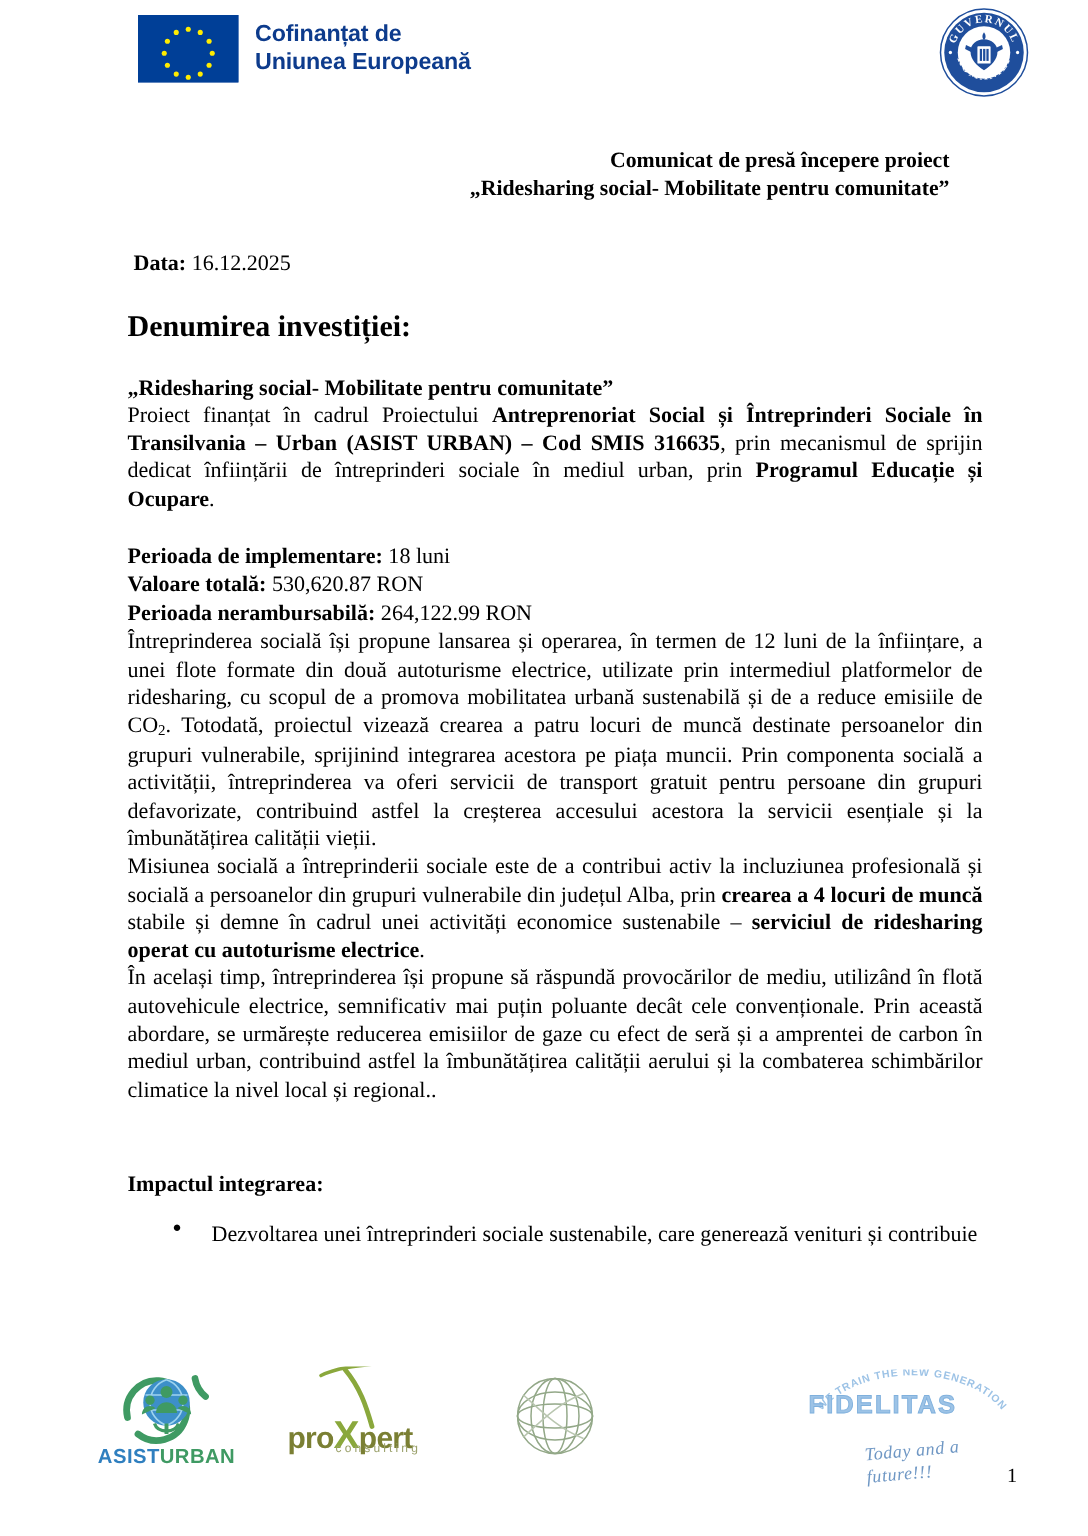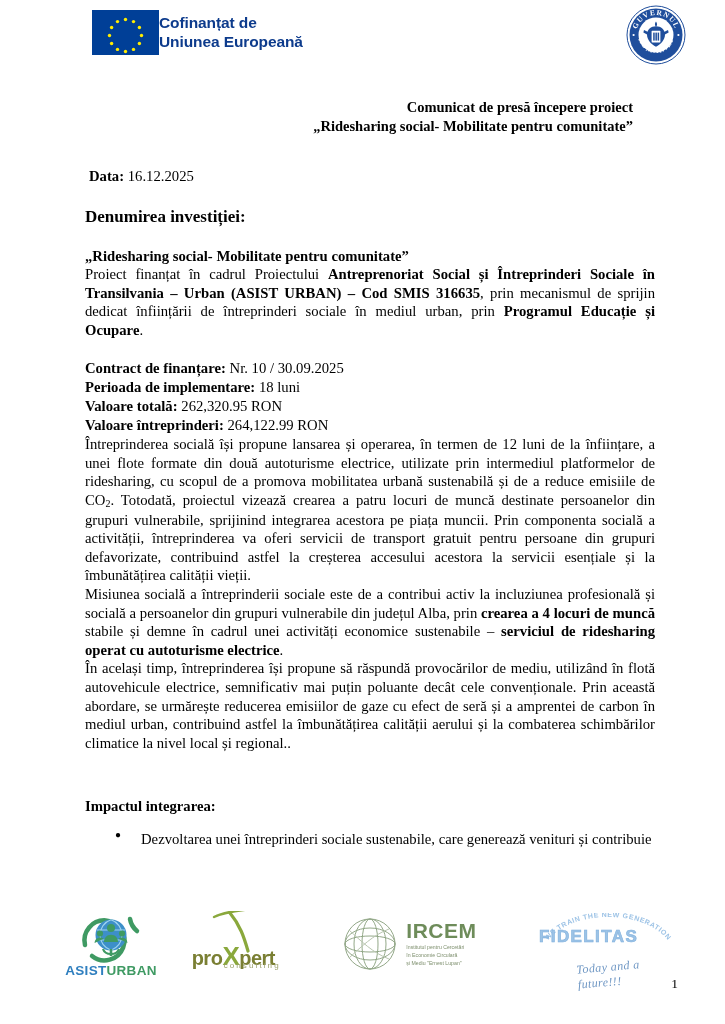--- a/index.html
+++ b/index.html
@@ -24,21 +24,21 @@
     position: relative;
     height: 72px;
     padding: 8px 0 0 0;
   }
   .eu-logo {
     position: absolute;
     left: 92px;
     top: 10px;
     display: flex;
     align-items: center;
-    gap: 0;
+    gap: 11px;
   }
   .eu-flag {
     width: 67px;
     height: 45px;
     background: #003f97;
     position: relative;
     flex: none;
   }
   .eu-text {
     font-family: "Liberation Sans", "DejaVu Sans", sans-serif;
@@ -76,21 +76,21 @@
     line-height: 1.265;
     text-align: justify;
     margin: 0;
   }
   .b { font-weight: bold; text-align: center; }
 
   .row-date { margin-top: 32px; font-size: 14.7px; }
   .row-date .b { padding-left: 4px; }
 
   .row-benef { margin-top: 24px; font-size: 14.7px; }
-  .row-inv   { margin-top: 22px; font-size: 17px; }
+  .row-inv   { margin-top: 22px; font-size: 20px; }
   .row-invname { margin-top: 21px; font-size: 14.7px; font-weight: bold; }
 
   .para-finantat { margin-top: 21px; }
 
   .contract-block {
     margin-top: 19px;
     font-size: 14.7px;
     line-height: 1.30;
   }
   .contract-block div { white-space: nowrap; }
@@ -334,30 +334,27 @@
     </div>
 
     <div class="row-invname">„Ridesharing social- Mobilitate pentru comunitate”</div>
 
     <p class="para para-finantat">
       <span>Proiect finanțat în cadrul Proiectului </span><span class="b">Antreprenoriat Social și Întreprinderi Sociale în Transilvania – Urban (ASIST URBAN) – Cod SMIS 316635</span><span>, prin mecanismul de sprijin dedicat înființării de întreprinderi sociale în mediul urban, prin </span><span class="b">Programul Educație și Ocupare</span><span>.</span>
     </p>
 
     <div class="contract-block">
       <div>
-        <span class="b">Contract de finanțare:</span><span> Nr. 10 / 30.09.2025</span>
+        <span class="b">Perioada de implementare:</span><span> 18 luni</span>
       </div>
       <div>
-        <span class="b">Perioada de implementare:</span><span> 18 luni</span>
+        <span class="b">Valoare totală:</span><span> 530,620.87 RON</span>
       </div>
       <div>
-        <span class="b">Valoare totală:</span><span> 262,320.95 RON</span>
-      </div>
-      <div>
-        <span class="b">Valoare întreprinderi:</span><span> 264,122.99 RON</span>
+        <span class="b">Perioada nerambursabilă:</span><span> 264,122.99 RON</span>
       </div>
     </div>
 
 
     <p class="para para-obiective">
       <span>Întreprinderea socială își propune lansarea și operarea, în termen de 12 luni de la înființare, a unei flote formate din două autoturisme electrice, utilizate prin intermediul platformelor de ridesharing, cu scopul de a promova mobilitatea urbană sustenabilă și de a reduce emisiile de CO</span><sub>2</sub><span>. Totodată, proiectul vizează crearea a patru locuri de muncă destinate persoanelor din grupuri vulnerabile, sprijinind integrarea acestora pe piața muncii. Prin componenta socială a activității, întreprinderea va oferi servicii de transport gratuit pentru persoane din grupuri defavorizate, contribuind astfel la creșterea accesului acestora la servicii esențiale și la îmbunătățirea calității vieții.</span>
     </p>
 
     <p class="para para-misiune">
       <span>Misiunea socială a întreprinderii sociale este de a contribui activ la incluziunea profesională și socială a persoanelor din grupuri vulnerabile din județul Alba, prin </span><span class="b">crearea a 4 locuri de muncă</span><span> stabile și demne în cadrul unei activități economice sustenabile – </span><span class="b">serviciul de ridesharing operat cu autoturisme electrice</span><span>.</span>
@@ -414,28 +411,20 @@
             <g fill="none" stroke="#93a888" stroke-width="1">
               <circle cx="31" cy="29" r="25"></circle>
               <ellipse cx="31" cy="29" rx="25" ry="8"></ellipse>
               <ellipse cx="31" cy="29" rx="25" ry="16"></ellipse>
               <ellipse cx="31" cy="29" rx="8" ry="25"></ellipse>
               <ellipse cx="31" cy="29" rx="16" ry="25"></ellipse>
               <path d="M 10 15 C 22 26 34 38 50 44" stroke="#b9c6b0"></path>
               <path d="M 10 43 C 22 32 34 20 50 14" stroke="#b9c6b0"></path>
             </g>
           </svg>
-          <div class="ir-txt">
-            <div class="ir-name">IRCEM</div>
-            <div class="ir-sub">
-              <div>Institutul pentru Cercetări</div>
-              <div>în Economie Circulară</div>
-              <div>și Mediu "Ernest Lupan"</div>
-            </div>
-          </div>
         </div>
       </div>
 
       <div class="logo-cell">
         <div class="fidelitas">
           <svg class="fd-arc" viewBox="0 0 134 34">
             <defs>
               <path id="fdArc" d="M 4 32 A 66 40 0 0 1 130 32"></path>
             </defs>
             <text font-family="Liberation Sans, sans-serif" font-size="7" font-weight="bold" fill="#9dc3e6" letter-spacing="0.6">

